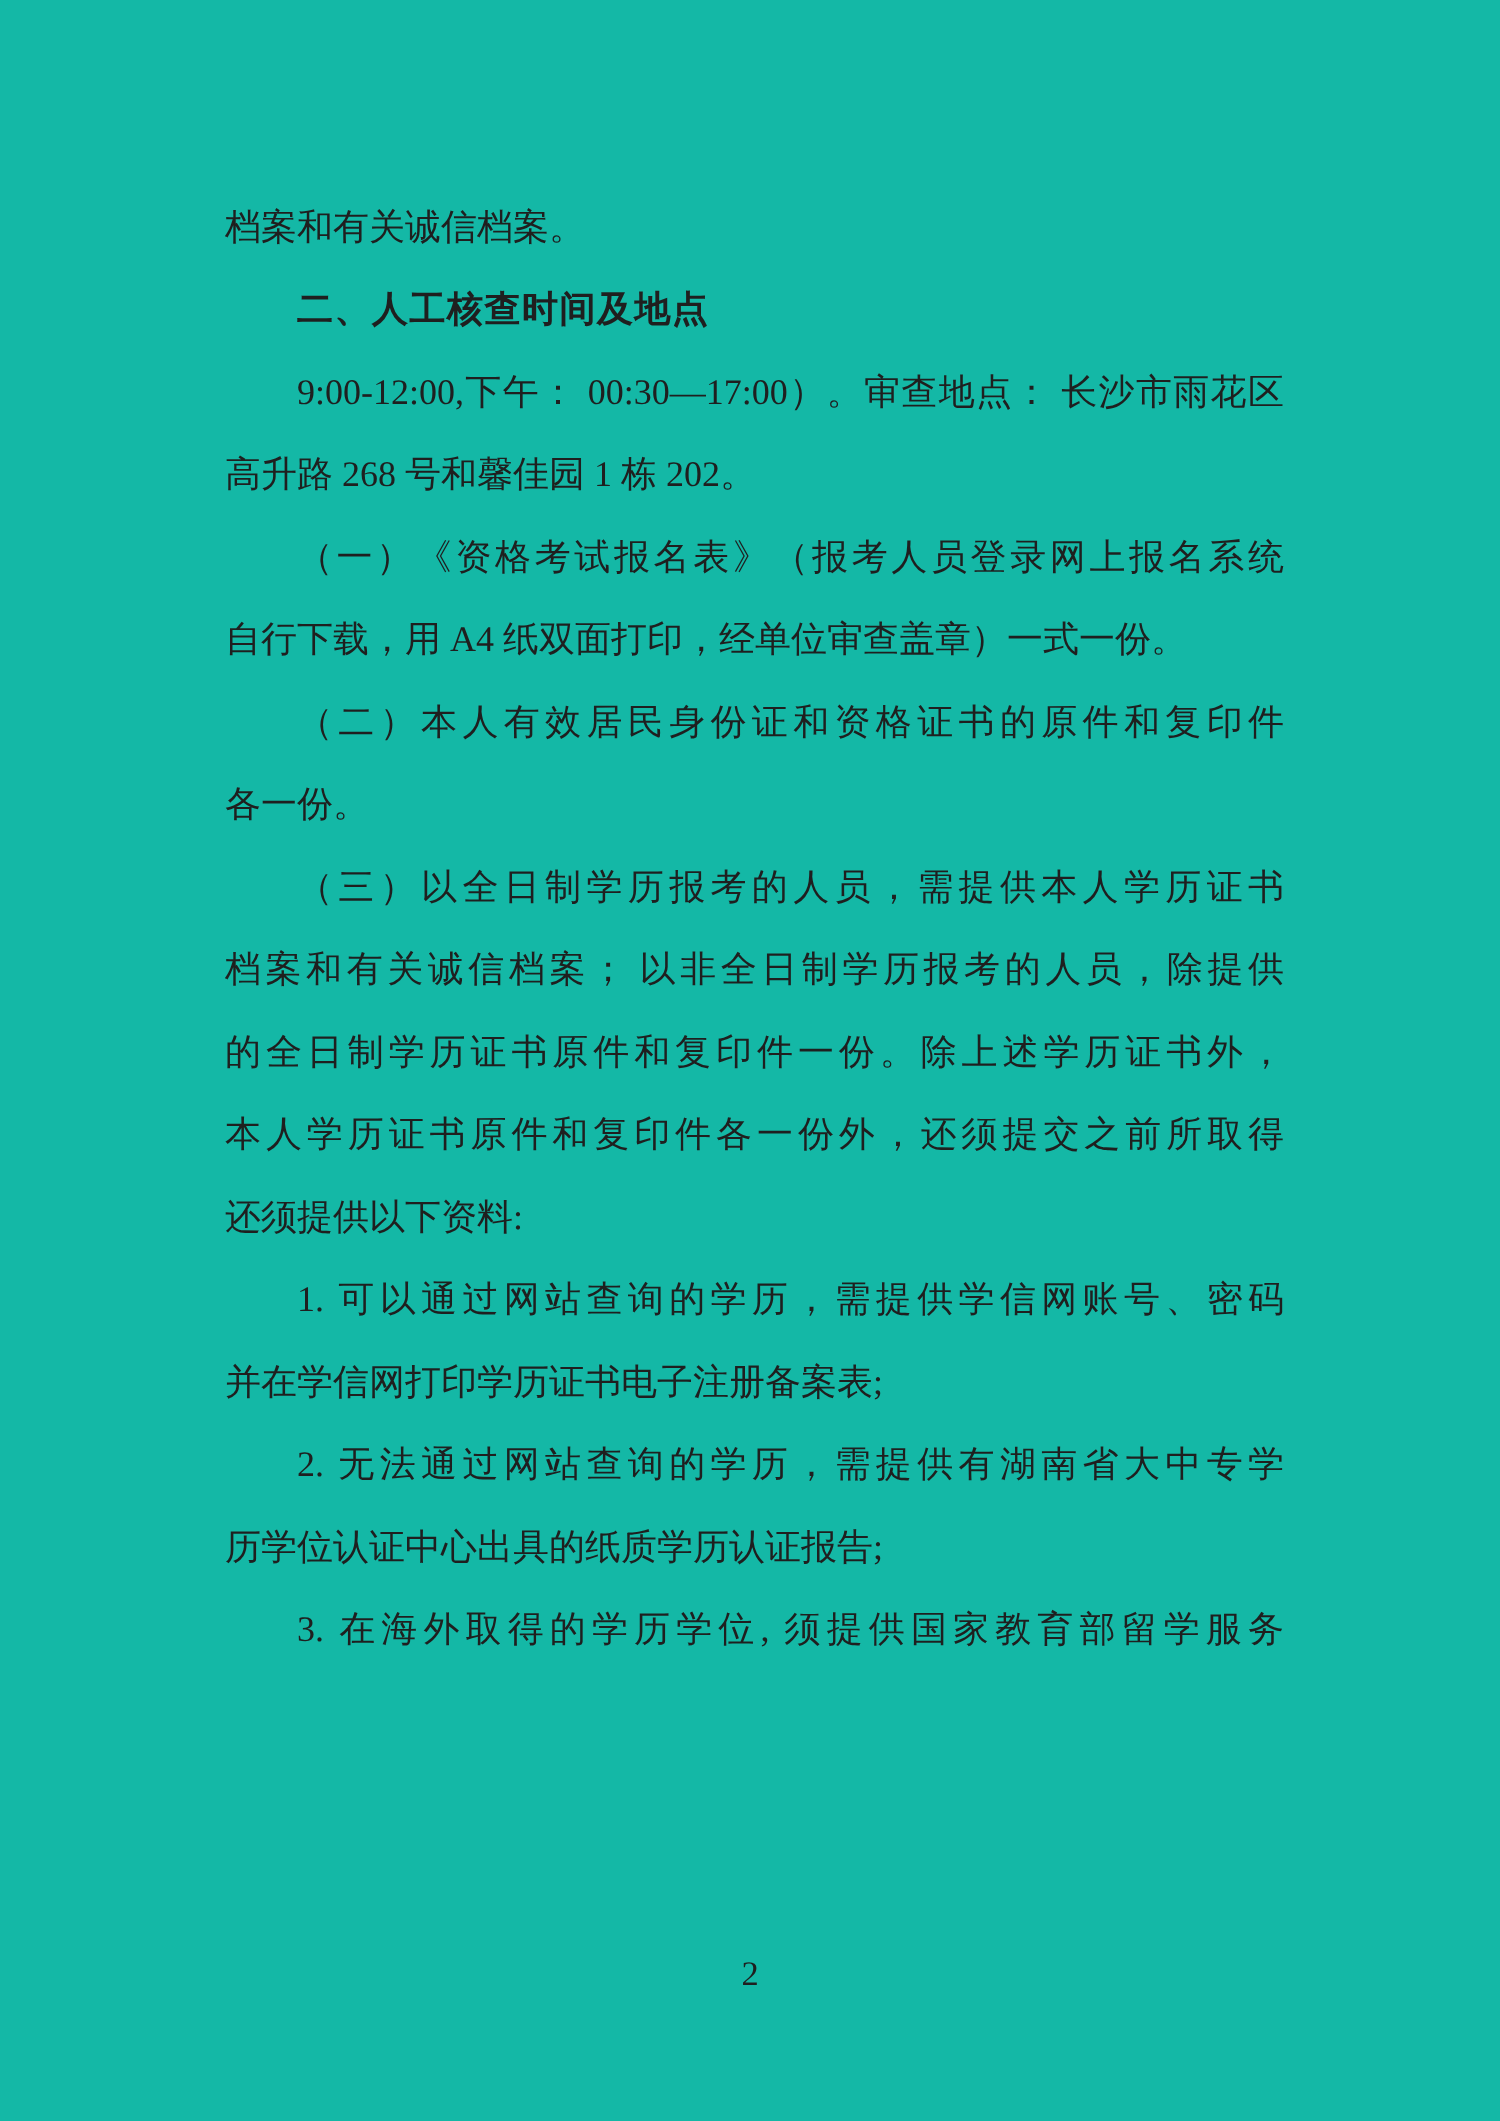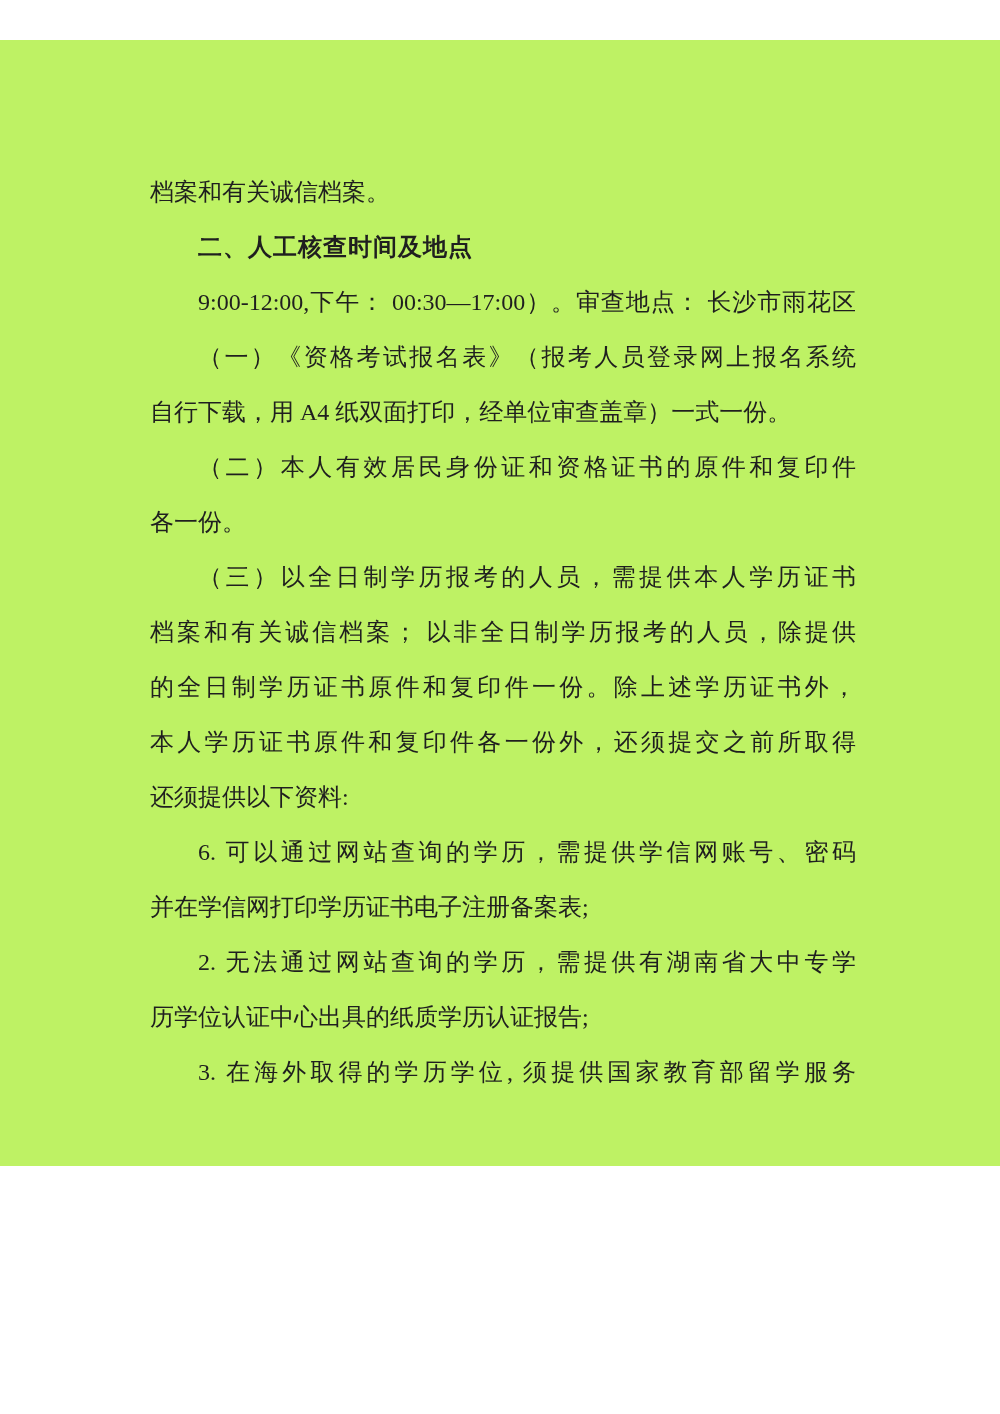--- a/index.html
+++ b/index.html
@@ -3,26 +3,25 @@
 <meta charset="utf-8">
 <style>
   html, body {
     margin: 0;
     padding: 0;
     background: #ffffff;
   }
   .page {
     position: relative;
     width: 1000px;
-    height: 1126px;
-    background: #bef264;
+    height: 1414px;
+    background: #14b8a6;
     overflow: hidden;
     font-family: "Liberation Serif", "DejaVu Serif", serif;
     color: #1f1f1f;
-    margin-top: 40px;
   }
   .content {
     position: absolute;
     left: 150px;
     top: 125px;
     width: 706px;
   }
   .para {
     margin: 0;
   }
@@ -63,38 +62,39 @@
 <div class="page">
   <div class="content">
       <div class="para body">
         <div class="t-line lastline">档案和有关诚信档案。</div>
       </div>
       <div class="para heading indent">
         <div class="t-line lastline">二、人工核查时间及地点</div>
       </div>
       <div class="para body indent">
         <div class="t-line">9:00-12:00,下午： 00:30—17:00）。审查地点： 长沙市雨花区</div>
+        <div class="t-line lastline">高升路 268 号和馨佳园 1 栋 202。</div>
       </div>
       <div class="para body indent">
         <div class="t-line">（一）《资格考试报名表》（报考人员登录网上报名系统</div>
         <div class="t-line lastline">自行下载，用 A4 纸双面打印，经单位审查盖章）一式一份。</div>
       </div>
       <div class="para body indent">
         <div class="t-line">（二）本人有效居民身份证和资格证书的原件和复印件</div>
         <div class="t-line lastline">各一份。</div>
       </div>
       <div class="para body indent">
         <div class="t-line">（三）以全日制学历报考的人员，需提供本人学历证书</div>
         <div class="t-line">档案和有关诚信档案； 以非全日制学历报考的人员，除提供</div>
         <div class="t-line">的全日制学历证书原件和复印件一份。除上述学历证书外，</div>
         <div class="t-line">本人学历证书原件和复印件各一份外，还须提交之前所取得</div>
         <div class="t-line lastline">还须提供以下资料:</div>
       </div>
       <div class="para body indent">
-        <div class="t-line">6. 可以通过网站查询的学历，需提供学信网账号、密码</div>
+        <div class="t-line">1. 可以通过网站查询的学历，需提供学信网账号、密码</div>
         <div class="t-line lastline">并在学信网打印学历证书电子注册备案表;</div>
       </div>
       <div class="para body indent">
         <div class="t-line">2. 无法通过网站查询的学历，需提供有湖南省大中专学</div>
         <div class="t-line lastline">历学位认证中心出具的纸质学历认证报告;</div>
       </div>
       <div class="para body indent">
         <div class="t-line">3. 在海外取得的学历学位, 须提供国家教育部留学服务</div>
       </div>
     </div>

